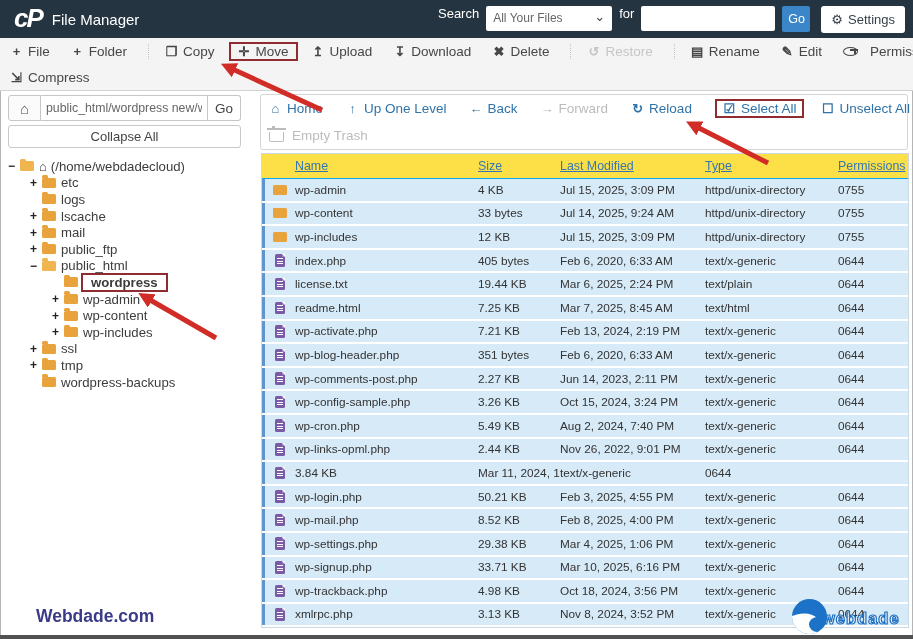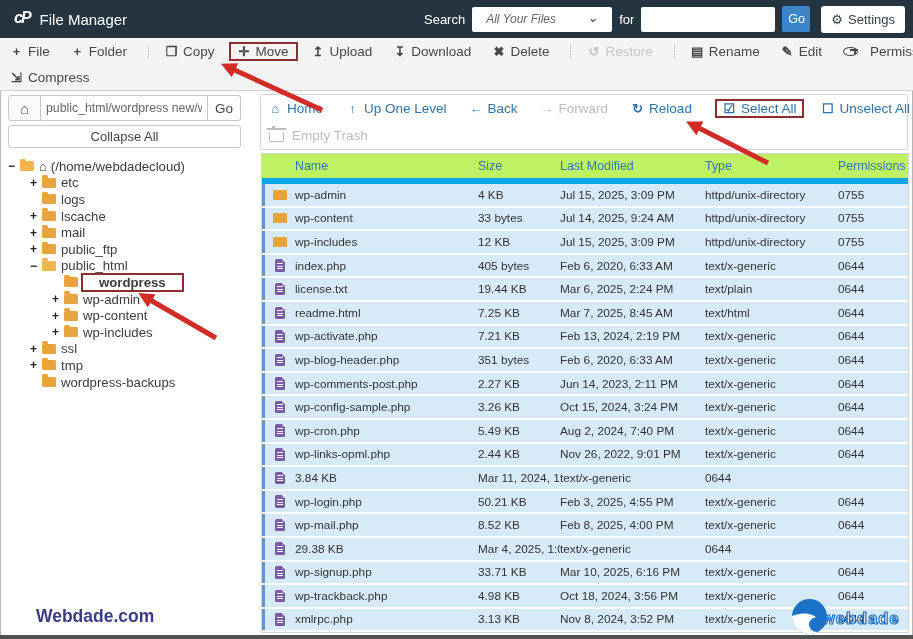--- a/index.html
+++ b/index.html
@@ -2,26 +2,26 @@
 <html><head>
 <meta charset="utf-8">
 <style>
   html,body{margin:0;padding:0;background:#e8e8e8;}
   .screen{position:relative;width:913px;height:639px;background:#fff;overflow:hidden;
     font-family:"Liberation Sans",sans-serif;box-shadow:inset 0 0 0 1px #b5b5b5;}
 
   
   .titlebar{position:absolute;left:0;top:0;right:0;height:38px;background:#253441;
     display:flex;align-items:center;color:#fff;}
-  .cp-logo{font-style:italic;font-weight:800;font-size:16px;letter-spacing:-2px;
+  .cp-logo{font-style:italic;font-weight:800;font-size:26px;letter-spacing:-2px;
     margin:0 10px 2px 14px;}
   .app-title{font-size:15px;text-align:center;}
-  .search-group{margin-left:auto;display:flex;align-items:center;gap:7px;margin-right:8px;font-size:13px;}
+  .search-group{margin-left:auto;display:flex;gap:7px;margin-right:8px;font-size:13px;}
   .scope-select{width:112px;height:25px;background:#fff;color:#666;font-size:12px;border-radius:2px;
-    display:flex;align-items:center;justify-content:space-between;padding:0 14px;cursor:pointer;font-style:italic;}
+    display:flex;align-items:center;justify-content:space-between;padding:0 7px;cursor:pointer;}
   .scope-chevron{color:#444;font-size:13px;margin-top:-4px;}
   .search-input{width:122px;height:25px;border:none;border-radius:2px;padding:0 6px;font-size:12px;}
   .go-btn{width:28px;height:26px;background:#3b86c8;color:#fff;border:none;border-radius:2px;
     font-size:12.5px;cursor:pointer;}
   .settings-btn{height:27px;background:#fff;color:#363f48;border:none;border-radius:3px;font-size:13px;
     display:flex;align-items:center;gap:5px;padding:0 10px;margin-left:4px;cursor:pointer;}
 
   
   .toolbar{position:absolute;left:0;top:38px;right:0;height:52px;background:#f4f4f4;
     border-bottom:1px solid #d2d2d2;font-size:13.5px;color:#474747;}
@@ -49,21 +49,21 @@
   .tree-item.lv1{padding-left:22px;} .tree-item.lv2{padding-left:44px;}
   .tree-toggle{width:12px;font-weight:700;font-size:12px;color:#222;}
   .i-folder{display:inline-block;width:14px;height:10px;background:#e9a33c;border-radius:1.5px;
     position:relative;margin:0 5px 0 0;flex:none;}
   .i-folder::before{content:"";position:absolute;top:-2.6px;left:0;width:6px;height:3px;
     background:#e9a33c;border-radius:1.5px 1.5px 0 0;}
   .tree-item.open .i-folder{background:#f0b54f;} .tree-item.open .i-folder::before{background:#f0b54f;}
   .tree-home{display:none;font-size:13px;font-weight:700;margin-right:4px;color:#333;}
   .tree-item.home .tree-home{display:inline;}
   .tree-item.bold .tree-label{font-weight:700;}
-  .tree-item.boxed .tree-label{border:2.5px solid #8e2c31;padding:0 16px;margin-left:-2px;}
+  .tree-item.boxed .tree-label{border:2.5px solid #8e2c31;padding:0 8px;margin-left:-2px;}
 
   
   .nav-box{position:absolute;left:260px;top:94px;width:646px;height:54px;background:#fff;
     border:1px solid #d5d5d5;border-radius:3px;font-size:13.5px;}
   .nav-row{display:flex;align-items:center;height:27px;padding-left:8px;}
   .nav-item{display:flex;align-items:center;gap:5px;margin-right:23px;color:#2f73a8;cursor:pointer;white-space:nowrap;}
   .nav-item .tb-icon{font-weight:700;}
   .nav-item.disabled{color:#bcbcbc;}
   .nav-item.boxed{border:2.5px solid #8e2c31;padding:0 6px;margin-right:17px;}
 
@@ -74,21 +74,21 @@
   .i-key::before{content:"";position:absolute;top:3px;left:10px;width:1.7px;height:3.4px;background:currentColor;}
   .i-trash{display:inline-block;width:9px;height:9.5px;border:1.4px solid currentColor;border-top:none;
     border-radius:0 0 2px 2px;position:relative;margin:3px 3px 0 0;flex:none;}
   .i-trash::before{content:"";position:absolute;top:-3.4px;left:-2.6px;right:-2.6px;height:1.6px;background:currentColor;}
   .i-trash::after{content:"";position:absolute;top:-5.6px;left:1.6px;width:3.6px;height:1.6px;background:currentColor;}
 
   
   .file-table{position:absolute;left:261px;top:153px;width:646px;background:#fff;
     border:1px solid #ccd8e2;}
   .ft-header{display:grid;grid-template-columns:33px 183px 82px 145px 133px 1fr;height:24px;
-    align-items:center;background:#bef264;border-bottom:6px solid #0ea5e9;color:#3477b2;font-size:12.4px;}
+    align-items:center;background:#fde047;border-bottom:1px solid #0ea5e9;color:#3477b2;font-size:12.4px;text-decoration:underline;}
   .ft-header .cell{cursor:pointer;}
   .ft-row{display:grid;grid-template-columns:30px 183px 82px 145px 133px 1fr;height:21.6px;
     margin-bottom:2px;align-items:center;background:#d7eaf8;border-left:3px solid #6096ca;
     font-size:11.8px;color:#333;cursor:pointer;}
   .cell{white-space:nowrap;overflow:hidden;}
   .icon-cell{display:flex;justify-content:center;}
   .row-icon{display:inline-block;position:relative;flex:none;}
   .ft-row.folder .row-icon{width:14px;height:10px;background:#e9a33c;border-radius:1.5px;}
   .ft-row.folder .row-icon::before{content:"";position:absolute;top:-2.6px;left:0;width:6px;height:3px;
     background:#e9a33c;border-radius:1.5px 1.5px 0 0;}
@@ -538,20 +538,21 @@
           <span class="cell">8.52 KB</span>
           <span class="cell">Feb 8, 2025, 4:00 PM</span>
           <span class="cell">text/x-generic</span>
           <span class="cell">0644</span>
         </div>
 
         <div class="ft-row file">
           <span class="cell icon-cell">
             <span class="row-icon"></span>
           </span>
+          <span class="cell">wp-settings.php</span>
           <span class="cell">29.38 KB</span>
           <span class="cell">Mar 4, 2025, 1:06 PM</span>
           <span class="cell">text/x-generic</span>
           <span class="cell">0644</span>
         </div>
 
         <div class="ft-row file">
           <span class="cell icon-cell">
             <span class="row-icon"></span>
           </span>

